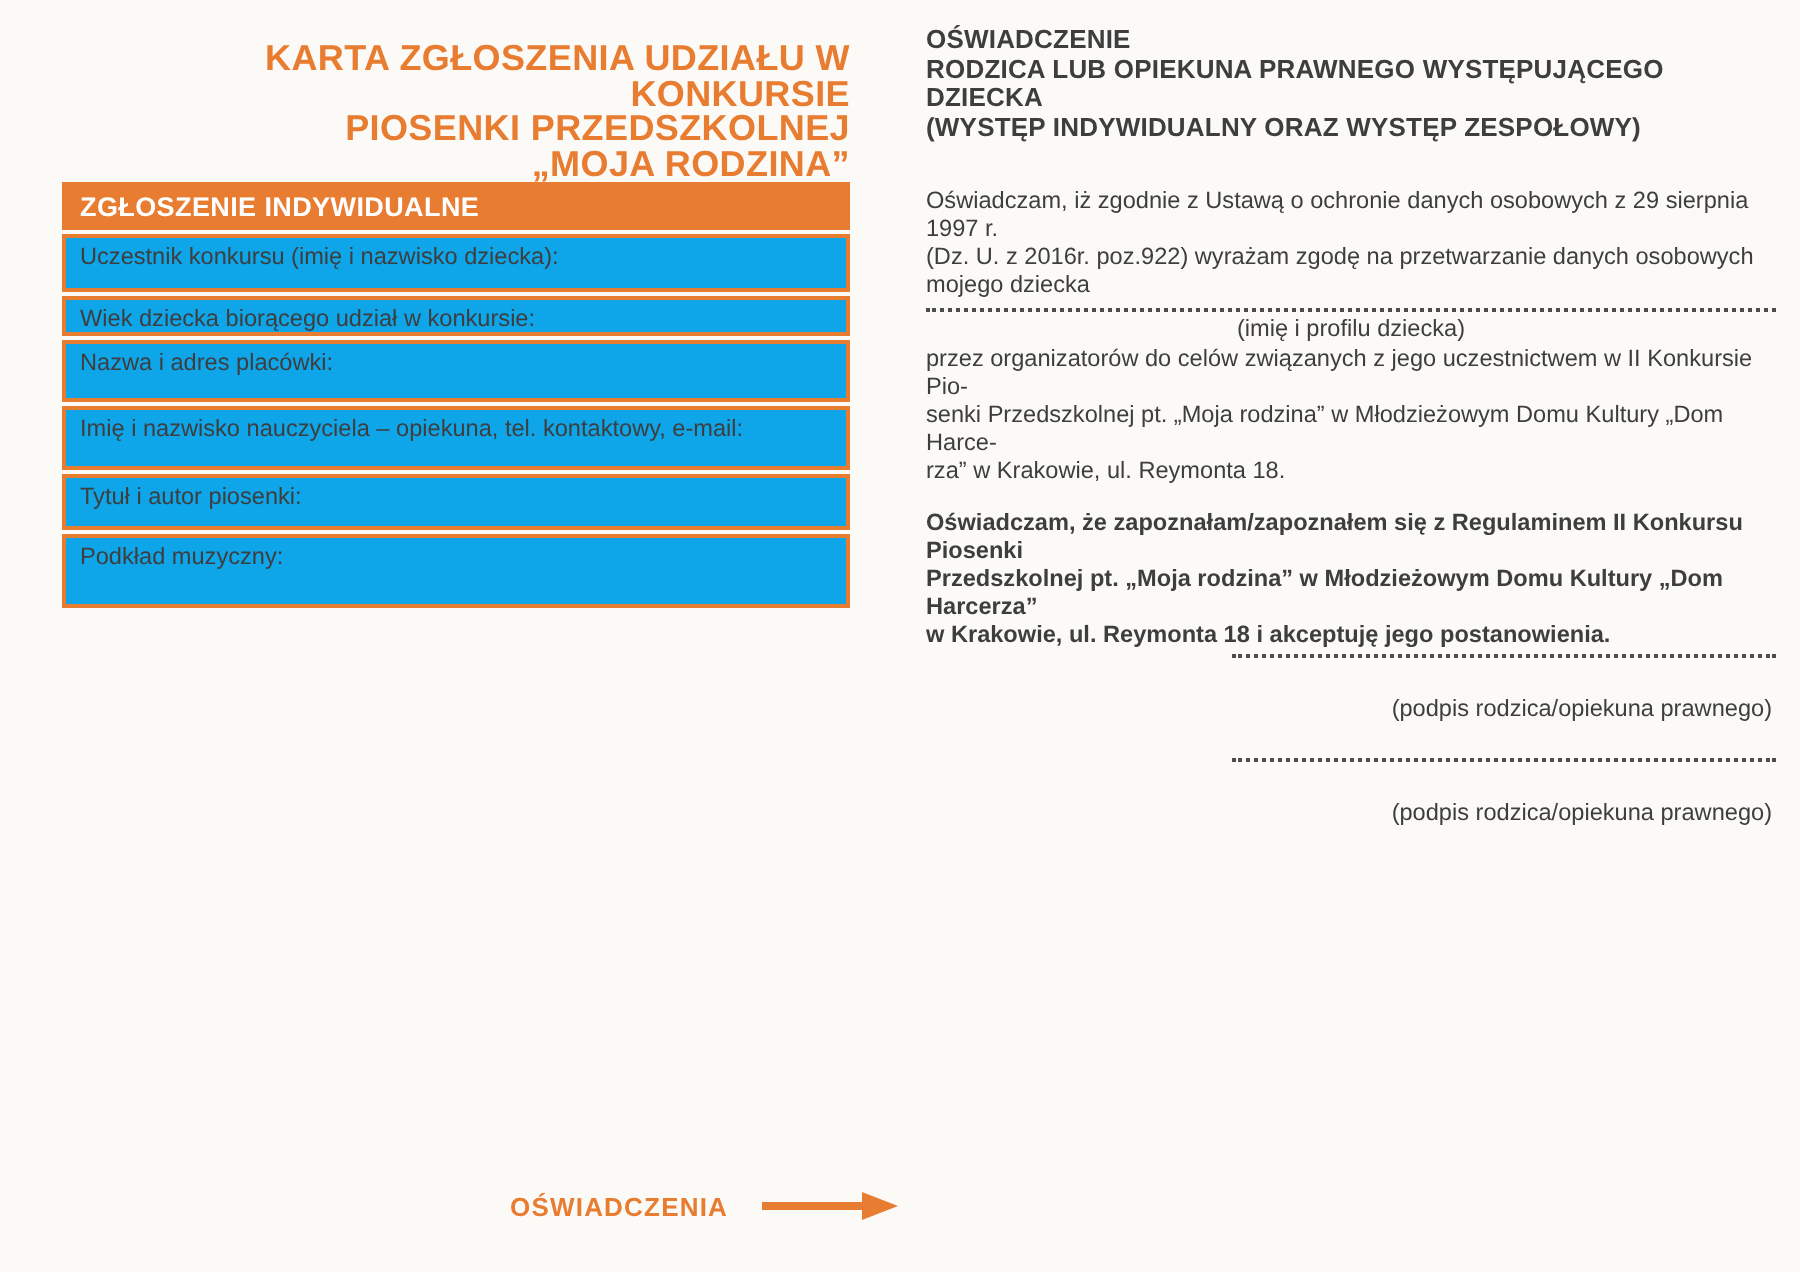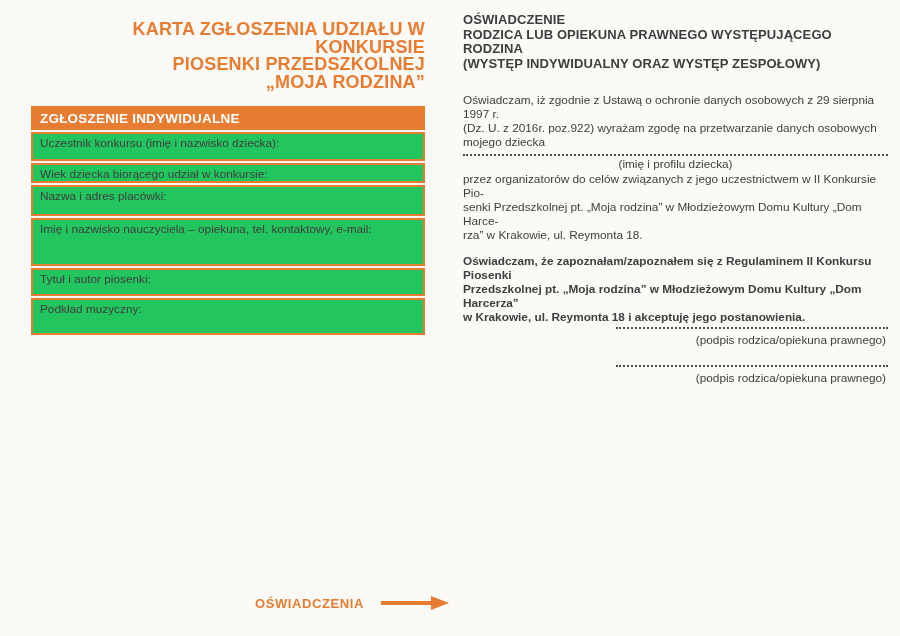--- a/index.html
+++ b/index.html
@@ -20,41 +20,41 @@
   
   .left-col{position:absolute;left:31px;top:21px;width:394px;}
   .contest-title{
     color:var(--accent);
     font-weight:bold;
     font-size:18px;
     line-height:17.5px;
     text-align:right;
     letter-spacing:.2px;
   }
-  .form{margin-top:15px;}
+  .form{}
   .form-header{
     background:var(--accent);
     color:#ffffff;
     font-weight:bold;
     font-size:13.5px;
     line-height:15px;
     padding:5px 9px 4px 9px;
     letter-spacing:.2px;
   }
   .form-row{
     border:2px solid var(--accent);
-    background:#22c55e;
+    background:#0ea5e9;
     margin-top:2px;
     padding:2px 7px 0 7px;
     font-size:11.8px;
     line-height:14px;
     color:var(--text);
   }
   .h29{height:29px}.h20{height:20px}.h31{height:31px}
-  .h48{height:48px}.h18{height:28px}.h37{height:37px}
+  .h48{height:32px}.h18{height:28px}.h37{height:37px}
 
   
   .footer{
     position:absolute;left:255px;top:595px;
     display:flex;align-items:center;gap:16px;
   }
   .footer-label{
     color:var(--accent);
     font-weight:bold;
     font-size:13px;
@@ -83,21 +83,21 @@
   .caption-center{
     text-align:center;
     margin-top:1px;
   }
   .p2{margin-top:1px;}
   .p3{margin-top:12px;font-weight:bold;}
   .sig{width:272px;margin-left:auto;margin-top:3px;}
   .sig .dots{width:100%;}
   .sig .sig-caption{
     text-align:right;
-    margin-top:4px;
+    margin-top:18px;
     padding-right:2px;
   }
   .p4{margin-top:5px;}
   .sig2{margin-top:18px;}
 </style>
 </head>
 <body>
 
 <div class="left-col">
 
@@ -133,21 +133,21 @@
   <span class="footer-label">OŚWIADCZENIA</span>
   <svg class="arrow-icon" width="70" height="16" viewBox="0 0 70 16" aria-hidden="true">
     <line x1="1" y1="8" x2="53" y2="8" stroke="#e87c31" stroke-width="4"></line>
     <polygon points="51,1 69,8 51,15" fill="#e87c31"></polygon>
   </svg>
 </div>
 
 <div class="right-col">
 
   <div class="decl-heading lines">OŚWIADCZENIE
-RODZICA LUB OPIEKUNA PRAWNEGO WYSTĘPUJĄCEGO RODZINA
+RODZICA LUB OPIEKUNA PRAWNEGO WYSTĘPUJĄCEGO DZIECKA
 (WYSTĘP INDYWIDUALNY ORAZ WYSTĘP ZESPOŁOWY)</div>
 
   <div class="para lines">Oświadczam, iż zgodnie z Ustawą o ochronie danych osobowych z 29 sierpnia 1997 r.
 (Dz. U. z 2016r. poz.922) wyrażam zgodę na przetwarzanie danych osobowych
 mojego dziecka</div>
 
   <div class="dots dots-full"></div>
 
   <div class="caption-center">(imię i profilu dziecka)</div>
 

